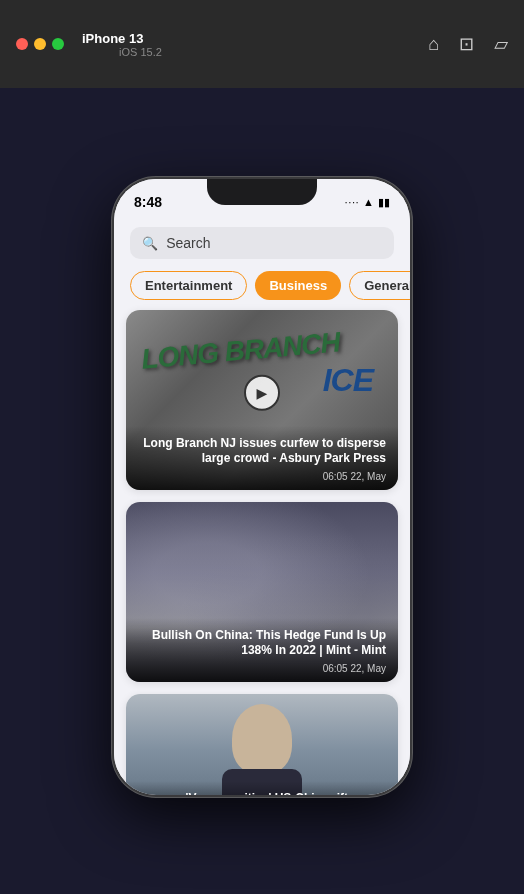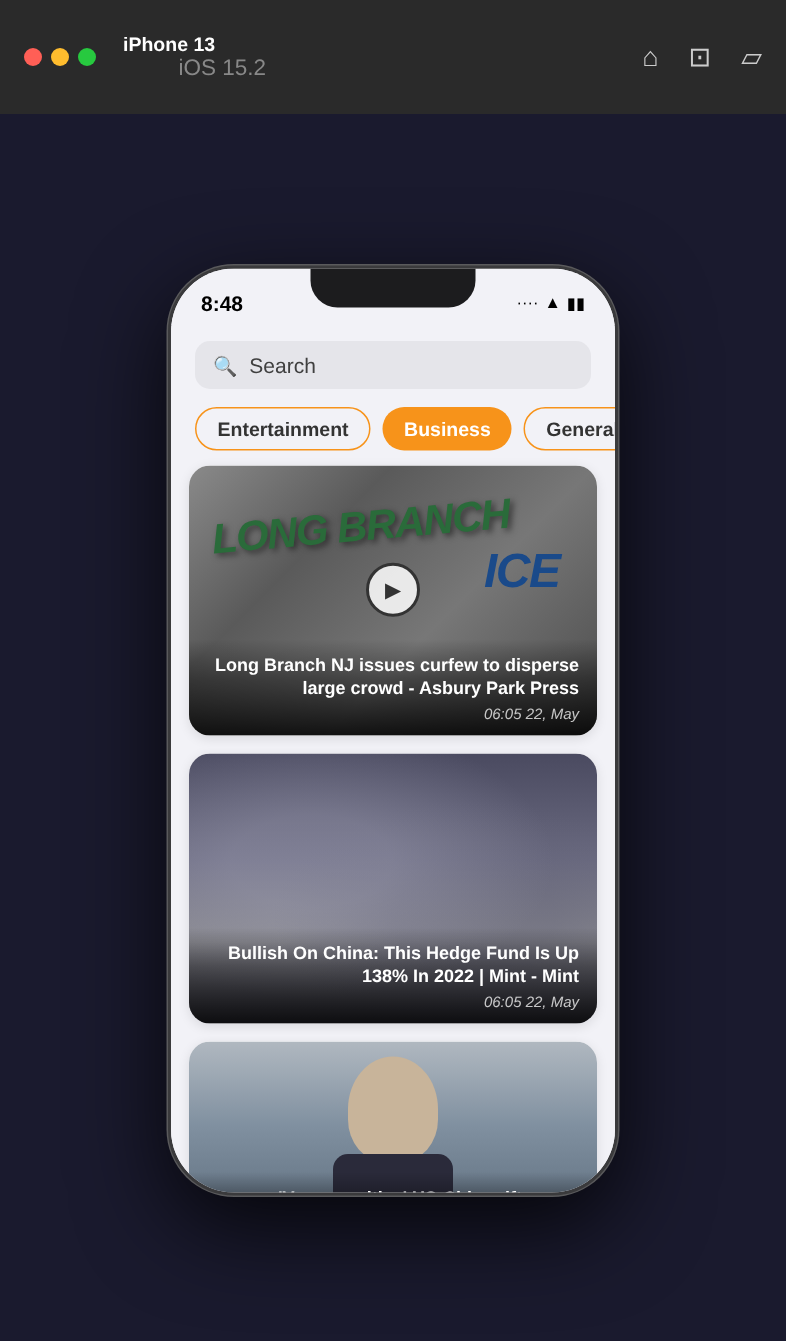--- a/index.html
+++ b/index.html
@@ -8,21 +8,21 @@
       display: flex;
       justify-content: center;
       align-items: center;
       min-height: 100vh;
       font-family: -apple-system, BlinkMacSystemFont, 'Helvetica Neue', sans-serif;
     }
 
     .desktop-bar {
       position: fixed;
       top: 0; left: 0; right: 0;
-      height: 76px;
+      height: 88px;
       background: #2a2a2a;
       display: flex;
       align-items: center;
       padding: 0 16px;
       gap: 10px;
       z-index: 100;
     }
 
     .traffic-lights {
       display: flex;
@@ -43,21 +43,21 @@
     }
 
     .device-name {
       color: #fff;
       font-size: 13px;
       font-weight: 600;
     }
 
     .device-os {
       color: #888;
-      font-size: 15px;
+      font-size: 11px;
       padding-left: 37px;
     }
 
     .desktop-icons {
       margin-left: auto;
       display: flex;
       gap: 20px;
       align-items: center;
     }
 
@@ -332,21 +332,20 @@
       font-weight: 700;
       line-height: 1.3;
       margin-bottom: 4px;
       text-align: right;
     }
 
     .card-time {
       color: rgba(255,255,255,0.75);
       font-size: 10px;
       text-align: right;
-      font-style: italic;
     }
 
     
     .side-button-left {
       position: absolute;
       left: -3px;
       top: 90px;
       width: 4px;
       height: 28px;
       background: #3a3a3c;

